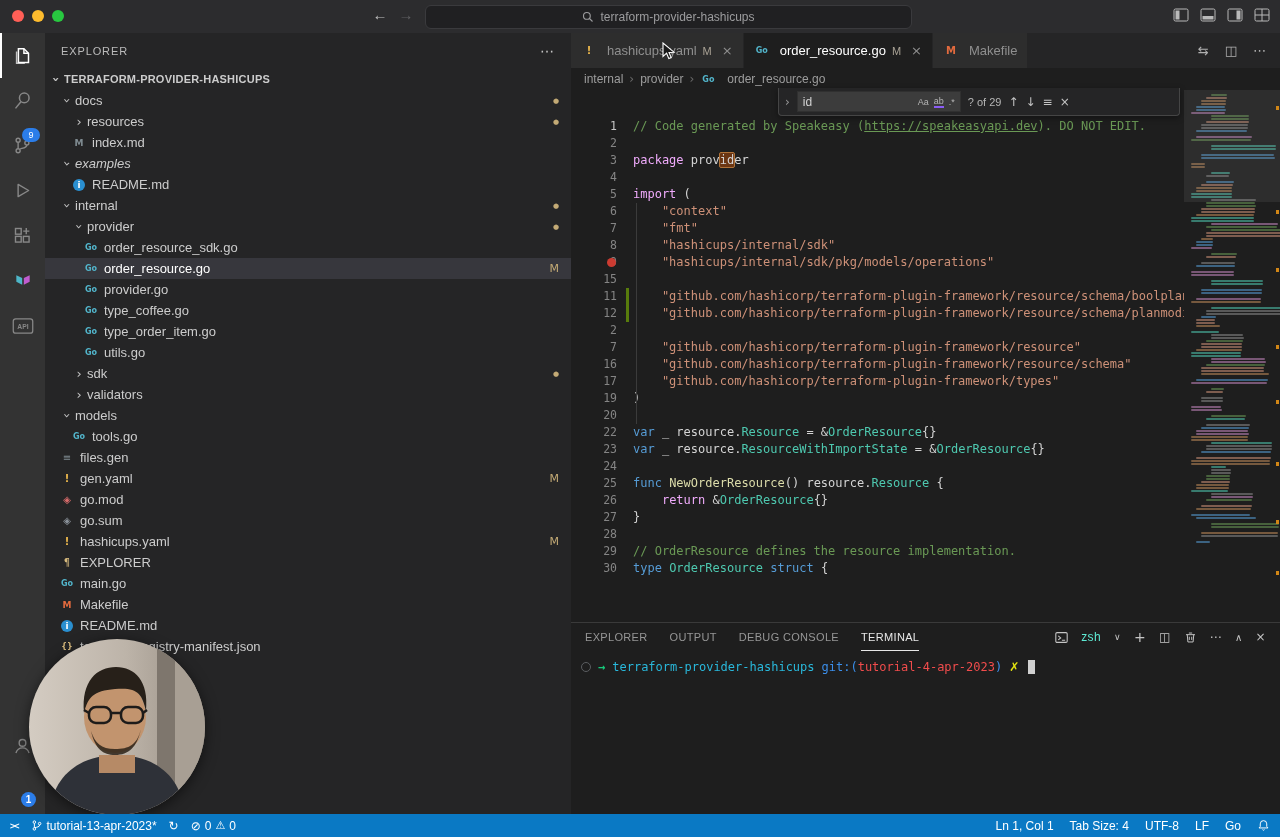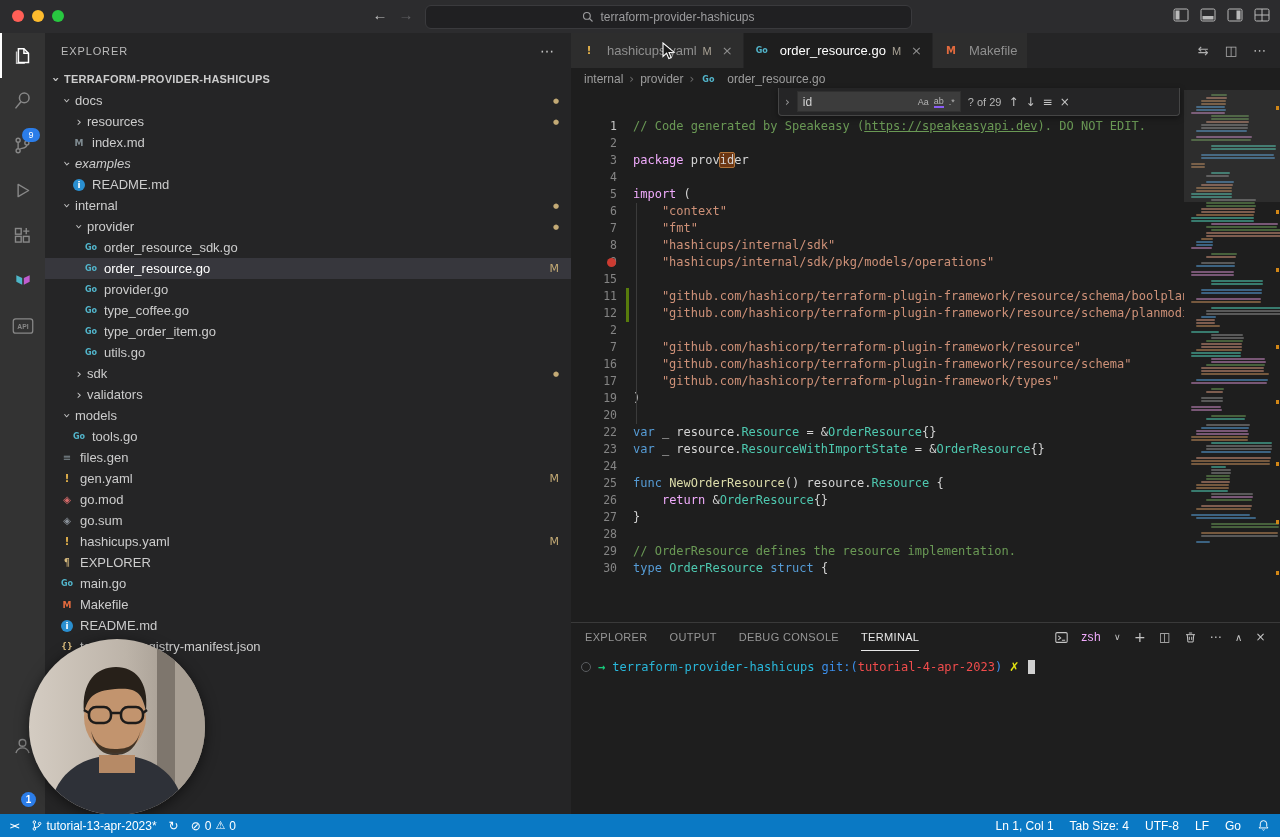--- a/index.html
+++ b/index.html
@@ -88,21 +88,21 @@
   .fw-opts .ww{border-bottom:2px solid #8b5cf6;}
   .fw-count{color:#b5b5b5;font-size:11px;white-space:nowrap;}
   .fw-btn{color:#c5c5c5;font-family:"DejaVu Sans",sans-serif;font-size:12px;}
 
   
   .panel{position:absolute;left:571px;top:622px;right:0;bottom:23px;background:#1e1e1e;border-top:1px solid #3a3a3a;}
   .panel-header{height:28px;display:flex;align-items:center;padding:0 14px;gap:22px;font-size:11px;color:#969696;letter-spacing:.03em;}
   .ptab{height:100%;display:flex;align-items:center;}
   .ptab.active{color:#e7e7e7;box-shadow:inset 0 -1px 0 #e7e7e7;}
   .panel-actions{margin-left:auto;display:flex;align-items:center;gap:13px;color:#c5c5c5;font-family:"DejaVu Sans",sans-serif;font-size:12px;}
-  .panel-actions .lbl{font-family:"Liberation Sans",sans-serif;font-size:12px;color:#f0abfc;}
+  .panel-actions .lbl{font-family:"Liberation Sans",sans-serif;font-size:12px;color:#5eead4;}
   .terminal{padding:9px 0 0 10px;font-family:"DejaVu Sans Mono",monospace;font-size:12px;display:flex;align-items:center;gap:7px;}
   .t-deco{width:8px;height:8px;border-radius:50%;border:1px solid #5a5d60;flex:none;}
   .t-arrow{color:#17c97a;font-weight:700;}
   .t-cwd{color:#29b8db;}
   .t-git{color:#3b8eea;}
   .t-branch{color:#f14c4c;}
   .t-dirty{color:#e5e510;font-family:"DejaVu Sans",sans-serif;}
   .t-cursor{display:inline-block;width:7px;height:14px;background:#d0d0d0;margin-left:2px;}
 
   

